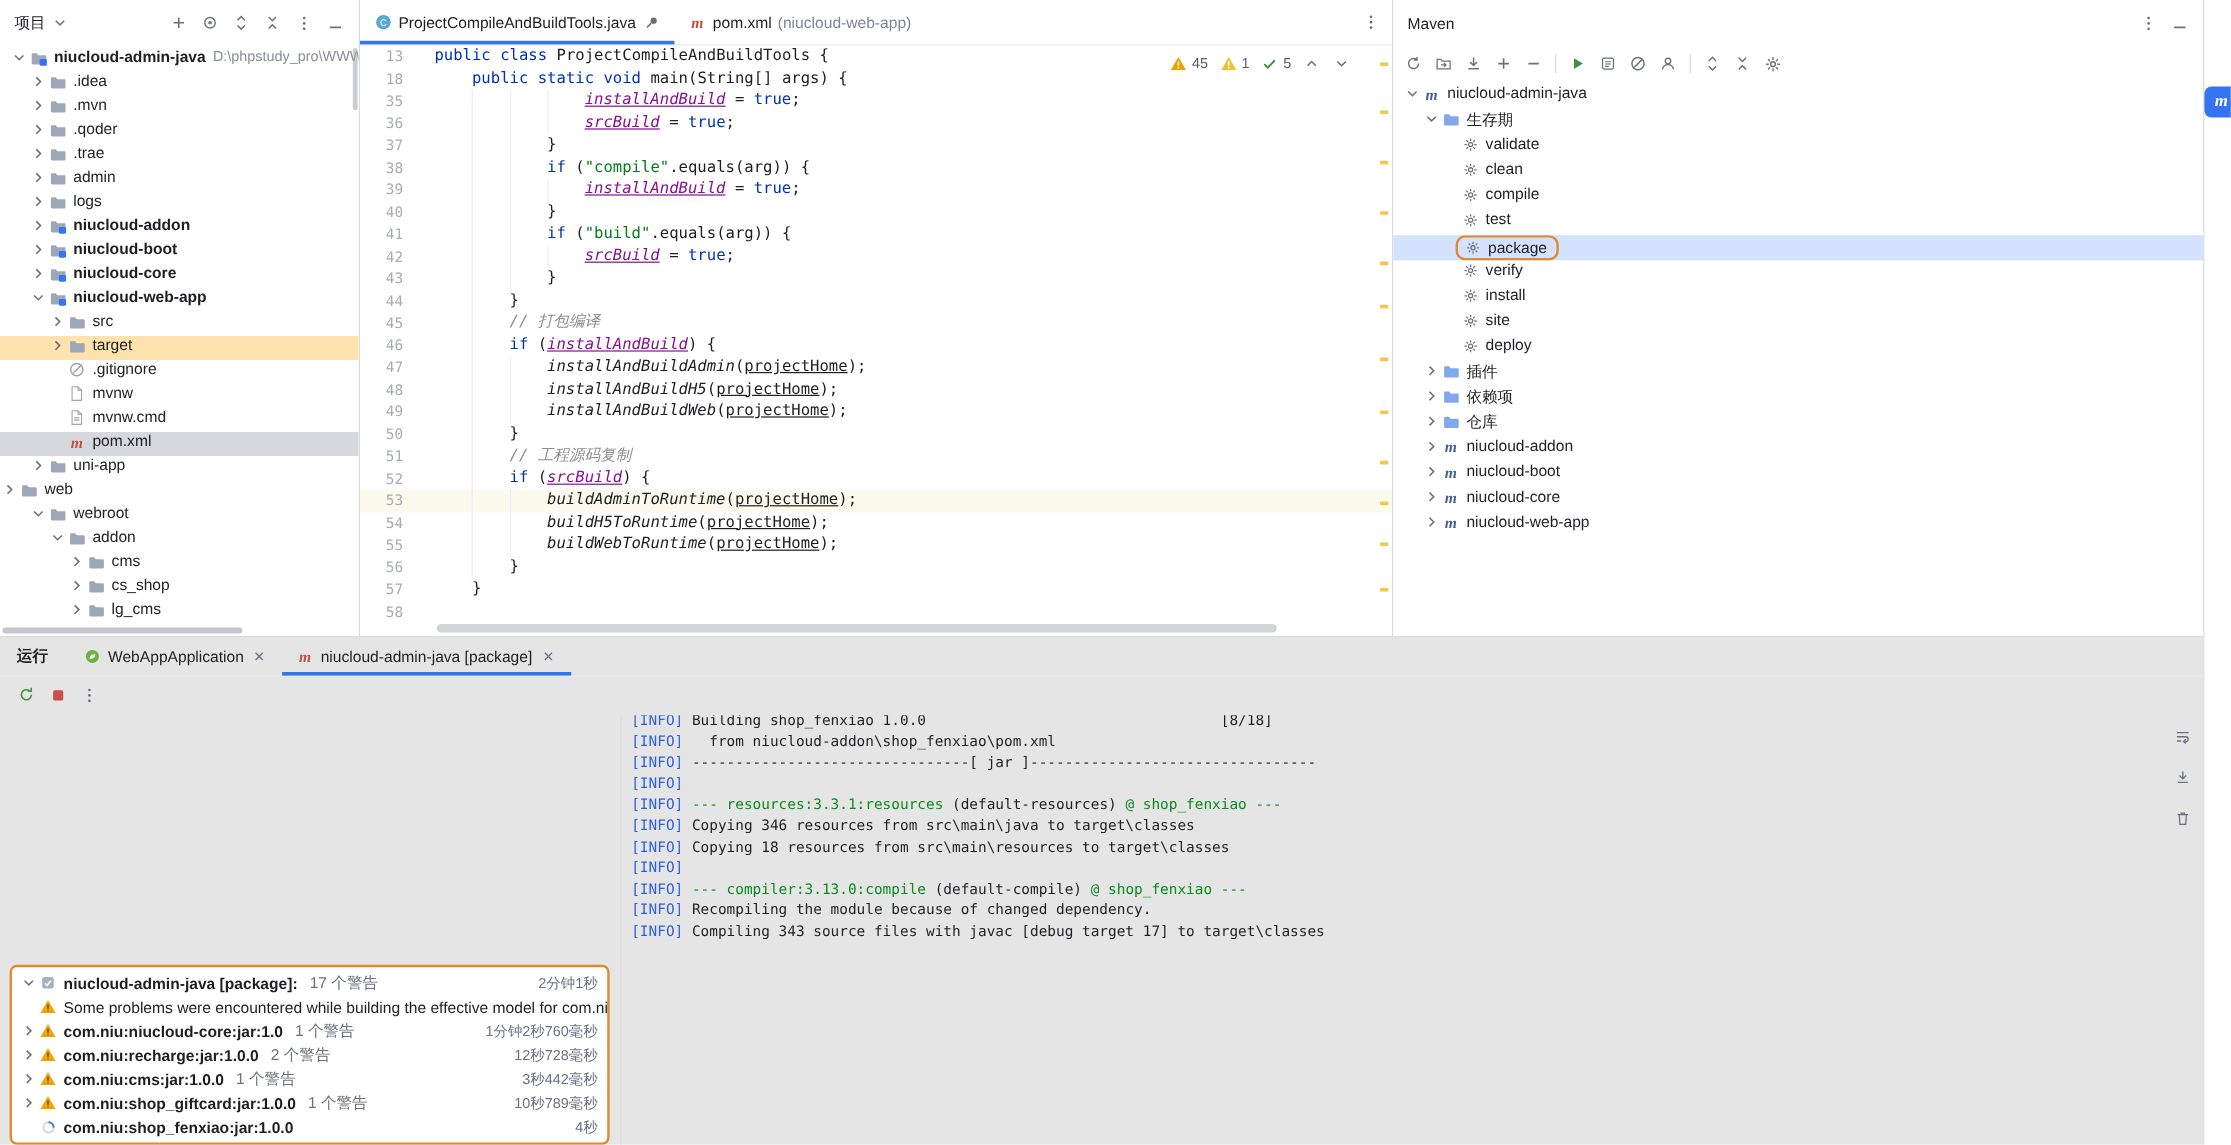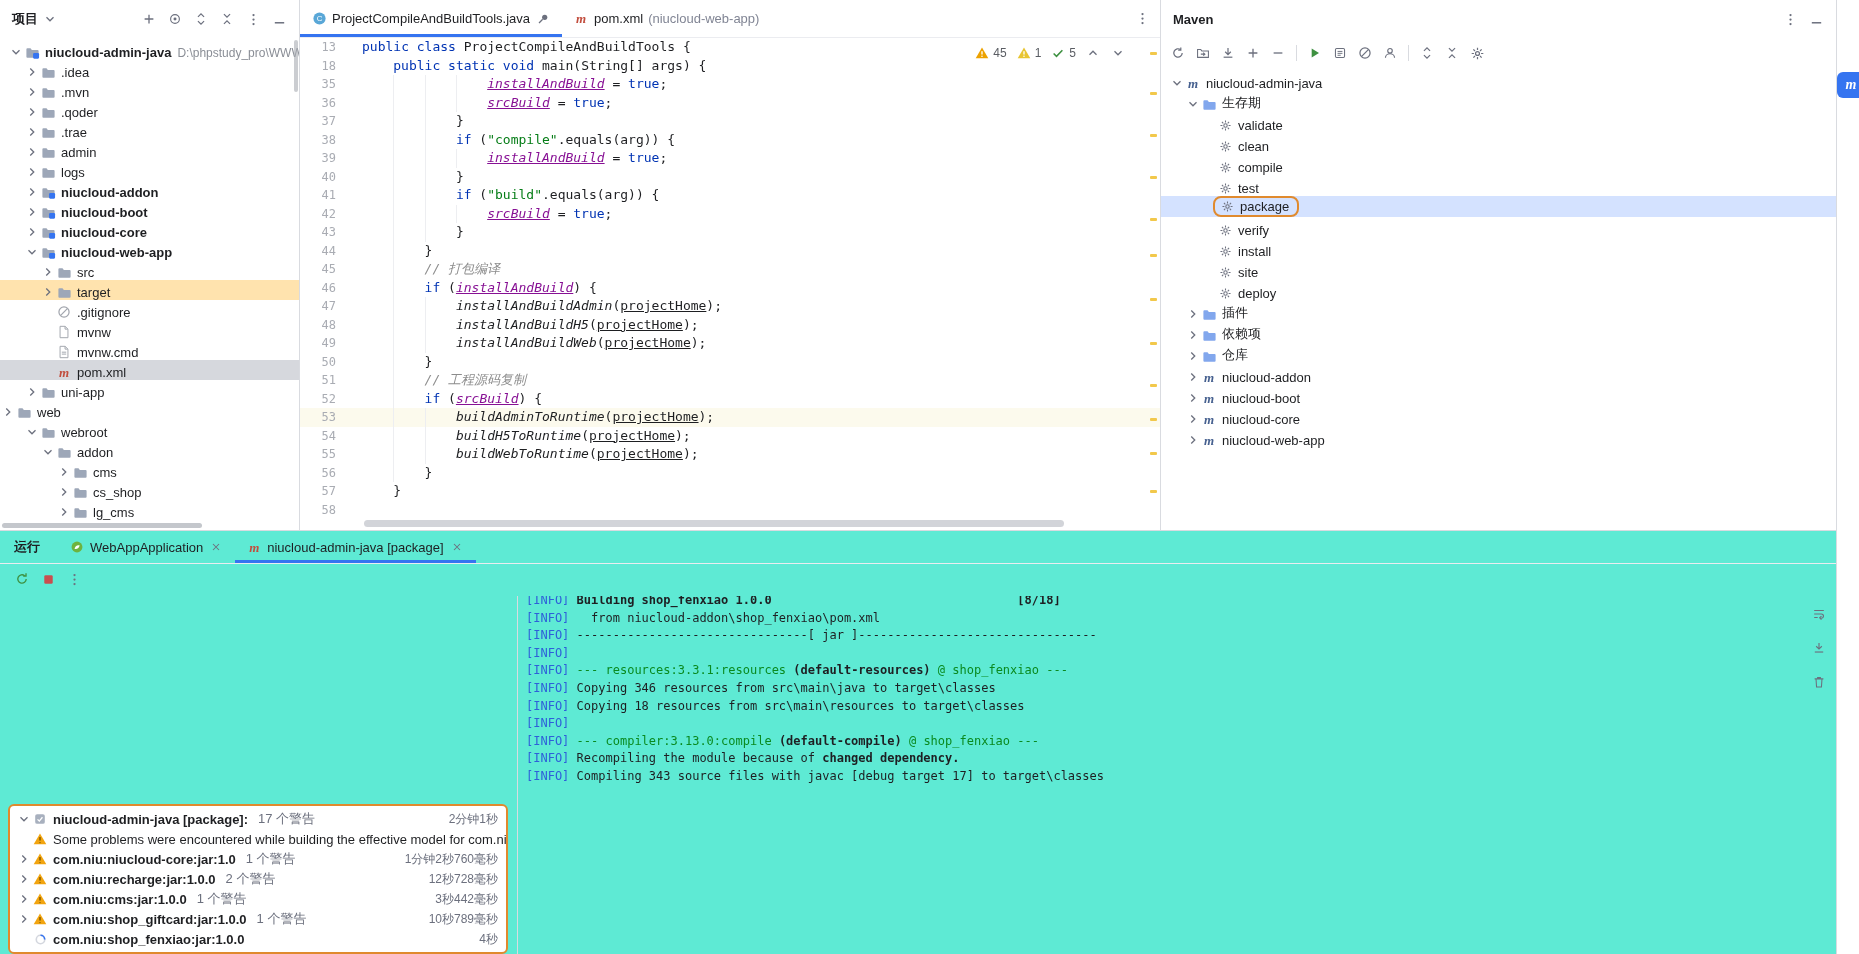--- a/index.html
+++ b/index.html
@@ -10,24 +10,24 @@
   .top{display:flex;height:530px;flex:none;min-height:0}
   .flex1{flex:1}
   .icon{width:16px;height:16px;display:inline-flex;align-items:center;justify-content:center;flex:none}
   .icon.spacer{width:16px}
   .tool-btn{width:24px;height:24px;border-radius:4px;display:inline-flex;align-items:center;justify-content:center;flex:none;cursor:pointer}
   .hicons{display:flex;align-items:center;gap:2px}
   .vsep{width:1px;height:16px;background:#D9DBE0;margin:0 5px;flex:none}
 
   
   .panel-header{height:38px;flex:none;display:flex;align-items:center;padding:0 8px;gap:4px}
-  .panel-title{font-weight:bold;padding-left:4px}
+  .panel-title{font-weight:normal;padding-left:4px}
   .project{width:300px;flex:none;border-right:1px solid #D9DBE0;display:flex;flex-direction:column;position:relative;background:#FFF}
   .tree{flex:1;overflow:hidden;padding-top:2px}
-  .trow{height:20px;display:flex;align-items:flex-end;white-space:nowrap;overflow:hidden;cursor:pointer}
+  .trow{height:20px;display:flex;align-items:flex-start;white-space:nowrap;overflow:hidden;cursor:pointer}
   .trow .lbl{margin-left:5px}
   .lbl.b{font-weight:bold}
   .path{color:#8A8E96;font-size:12px;margin-left:6px;overflow:hidden}
   .hl-target{background:#FFE3AE}
   .hl-selected{background:#D6D8DD}
   .sel{background:#D4E2FF}
   .vscroll-thumb{position:absolute;right:1px;top:40px;width:4px;height:52px;background:#A9ACB3;border-radius:2px;opacity:.6}
   .hscroll-thumb{position:absolute;left:2px;bottom:2px;height:5px;width:200px;background:#C4C7CC;border-radius:3px}
 
   
@@ -58,36 +58,36 @@
   .ed-hscroll{position:absolute;bottom:3px;left:64px;width:700px;height:7px;border-radius:4px;background:#D2D4D9}
 
   
   .maven{width:676px;flex:none;border-left:1px solid #D9DBE0;display:flex;flex-direction:column;background:#FFF}
   .maven-toolbar{height:30px;display:flex;align-items:center;padding:0 5px;gap:1px;flex:none}
   #maven-tree .trow{height:21px}
   .goalbox{display:inline-flex;align-items:center;border:2px solid #E08A2E;border-radius:8px;padding:0 8px 0 4px;height:21px;margin-left:-4px}
   .goalbox .lbl{margin-left:5px}
 
   
-  .bottom{flex:1;border-top:1px solid #D9DBE0;display:flex;flex-direction:column;min-height:0;background:#5eead4}
+  .bottom{flex:1;border-top:1px solid #D9DBE0;display:flex;flex-direction:column;min-height:0;background:#e5e5e5}
   .btabs{height:33px;flex:none;display:flex;align-items:stretch;border-bottom:1px solid #EBECF0}
   .btitle{display:flex;align-items:center;font-weight:bold;padding:0 18px 0 14px}
   .btoolbar{height:30px;flex:none;display:flex;align-items:center;gap:2px;padding-left:10px}
   .bcontent{flex:1;display:flex;align-items:flex-end;min-height:0;padding:2px 0 0 8px}
   .btree{width:500px;flex:none;border:2px solid #E08A2E;border-radius:6px;padding:3px 0;overflow:hidden;background:#FFF}
   .brow{height:20px;display:flex;align-items:center;white-space:nowrap;padding:0 8px 0 6px}
   .brow .bmain{margin-left:5px}
   .b{font-weight:bold}
   .bcount{color:#6C707E;margin-left:10px}
   .btime{margin-left:auto;color:#6C707E;font-size:12px;padding-left:10px;flex:none}
   .console{flex:1;min-width:0;align-self:stretch;margin-left:9px;border-left:1px solid #D9DBE0;padding-left:8px;overflow:hidden;font-family:"DejaVu Sans Mono","Liberation Mono",monospace;font-size:12px;line-height:17.6px}
   .console-inner{margin-top:-4px}
   .con-line{white-space:pre}
   .tk.info{color:#2E5FD9}
-  .tk.bd{font-weight:bold}
+  .tk.bd{font-weight:normal}
   .tk.grn{color:#0A8A1F}
   .tk.pl{}
   .cons-side{width:34px;flex:none;align-self:stretch;display:flex;flex-direction:column;align-items:center;gap:10px;padding-top:6px}
 
   
   .stripe{flex:1;border-left:1px solid #D9DBE0;display:flex;flex-direction:column;align-items:center;padding-top:72px;background:#FFF}
   .stripe-btn{width:28px;height:26px;border-radius:6px;display:flex;align-items:center;justify-content:center;cursor:pointer}
   .stripe-btn.active{background:#3574F0}
   .mchar{font-family:"Liberation Serif","DejaVu Serif",serif;font-style:italic;font-weight:bold;font-size:13px;line-height:1}
   .mchar.red{color:#C24E3E}

